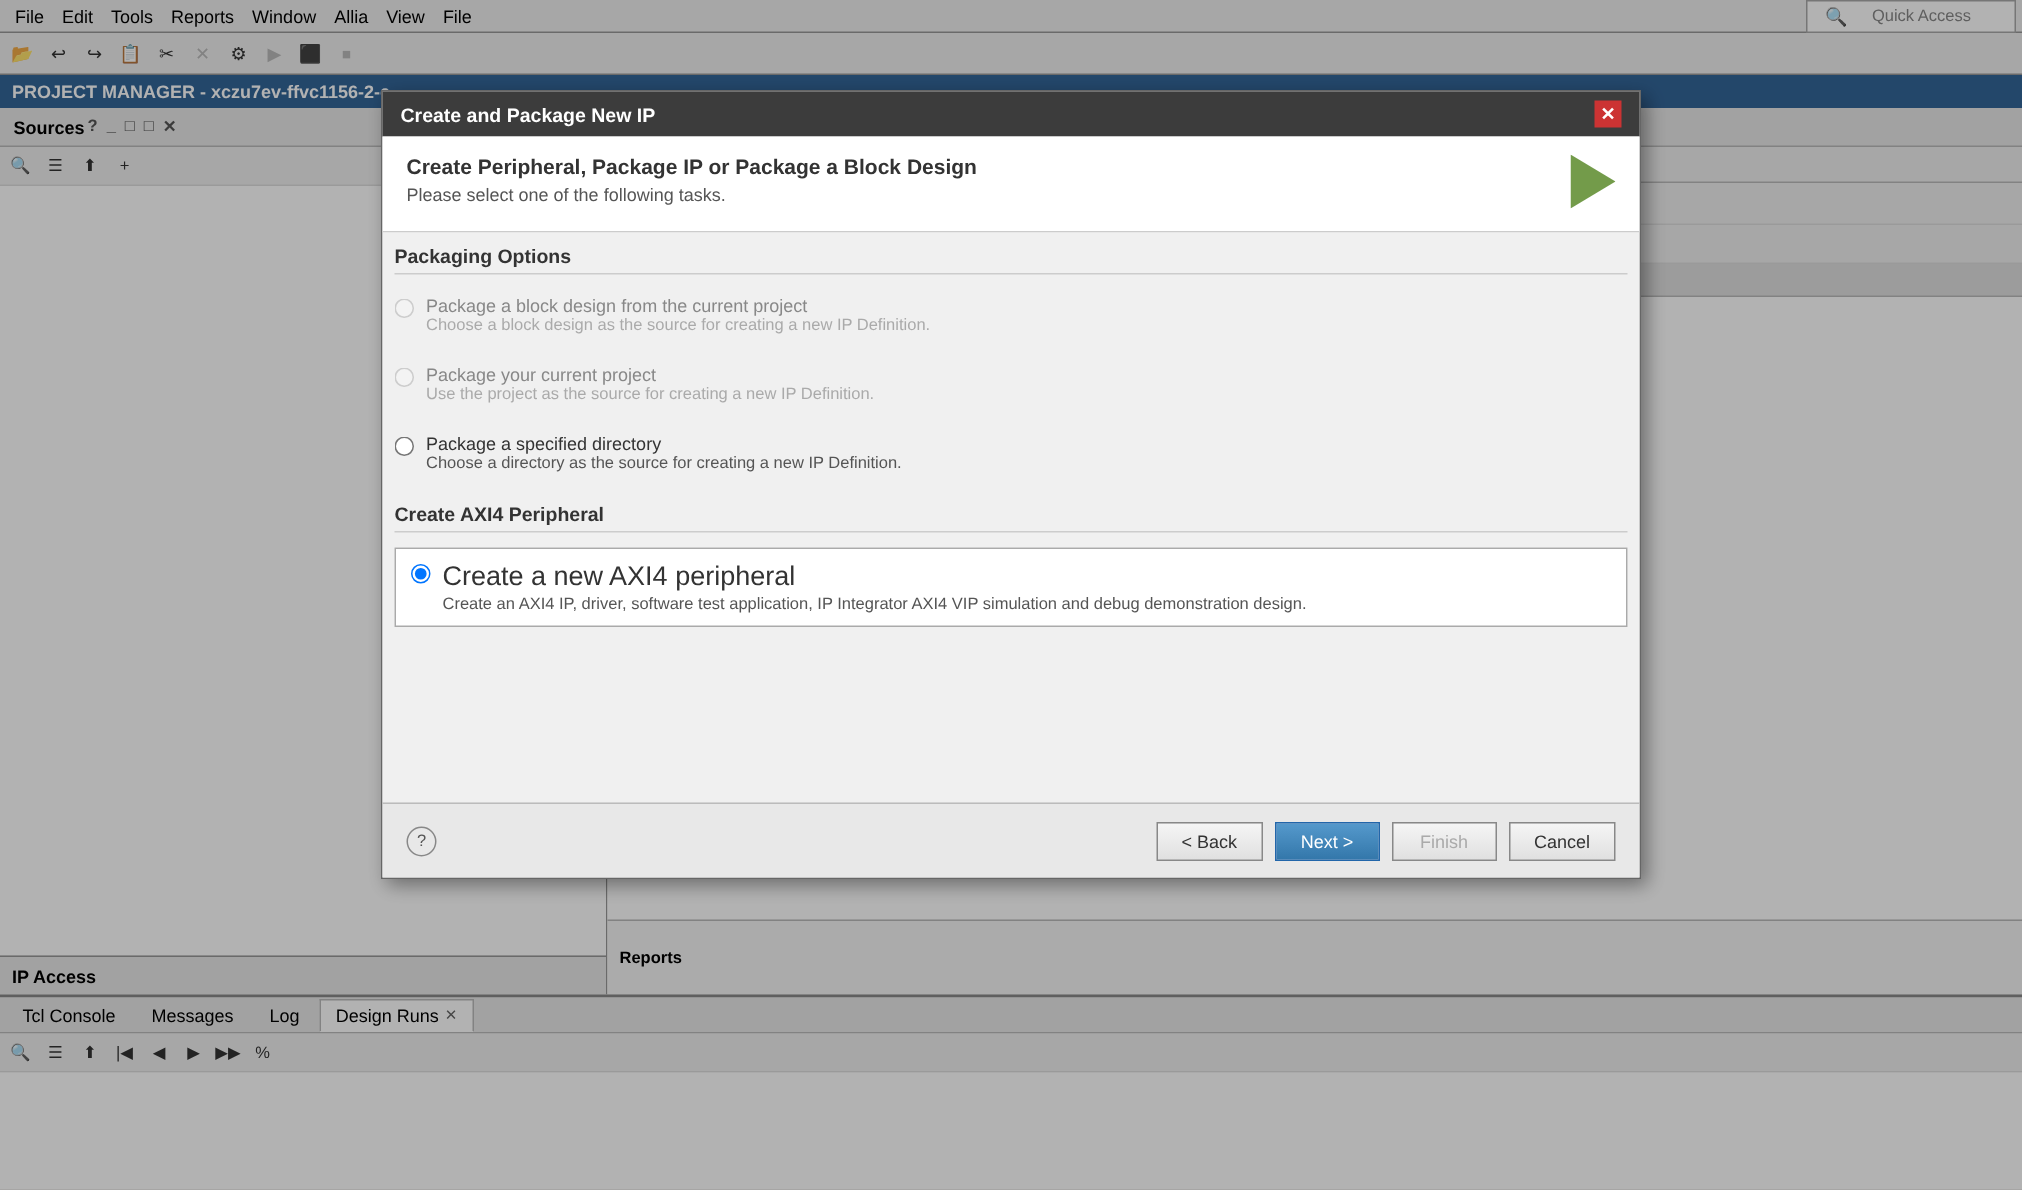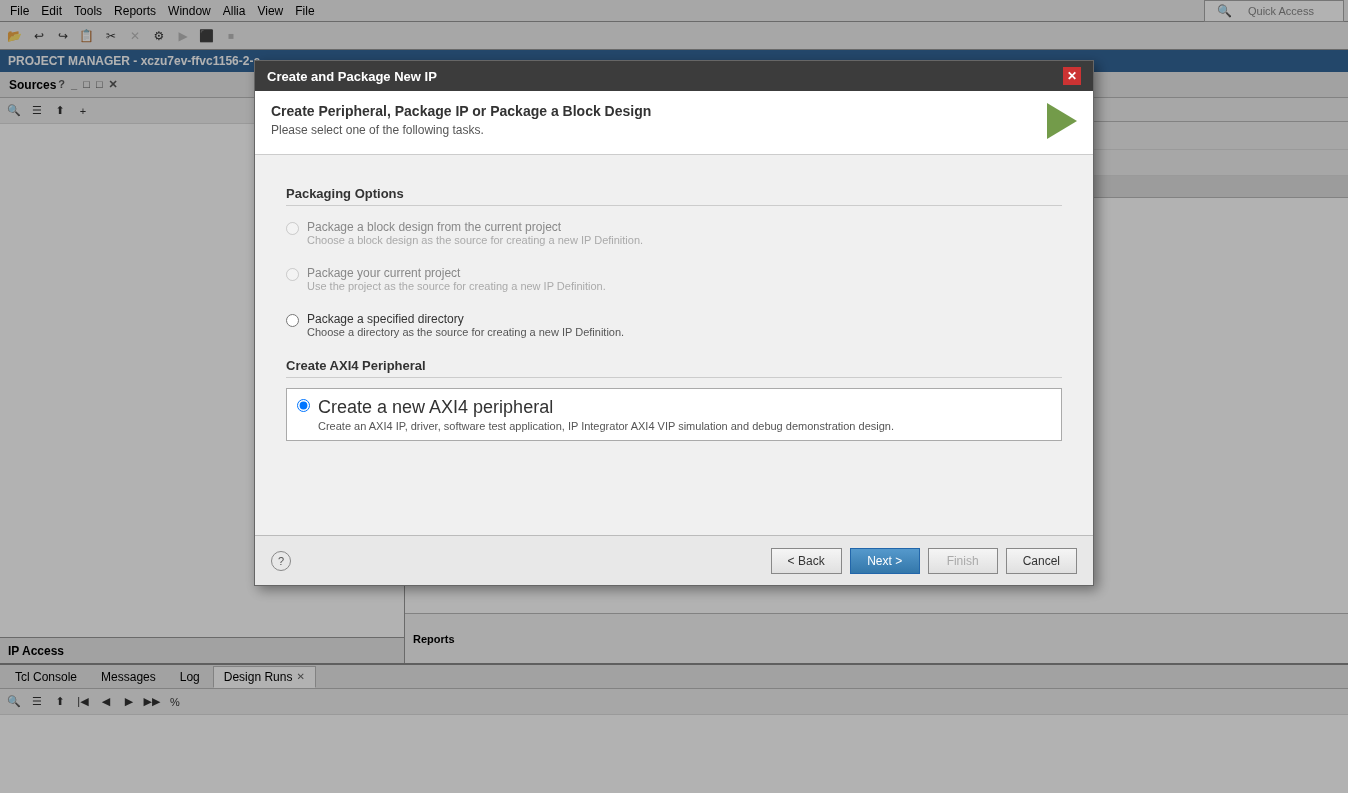--- a/index.html
+++ b/index.html
@@ -356,21 +356,21 @@
       font-weight: bold;
       color: #333;
       margin-bottom: 4px;
     }
     .modal-header-text p {
       font-size: 12px;
       color: #555;
     }
 
     .modal-body {
-      padding: 31px;
+      padding: 8px;
       background: #f0f0f0;
       min-height: 380px;
     }
 
     .section-title {
       font-size: 13px;
       font-weight: bold;
       color: #333;
       margin-bottom: 10px;
       padding-bottom: 4px;

